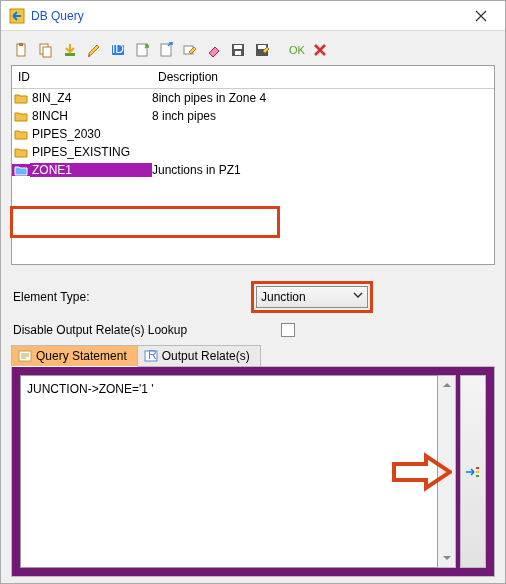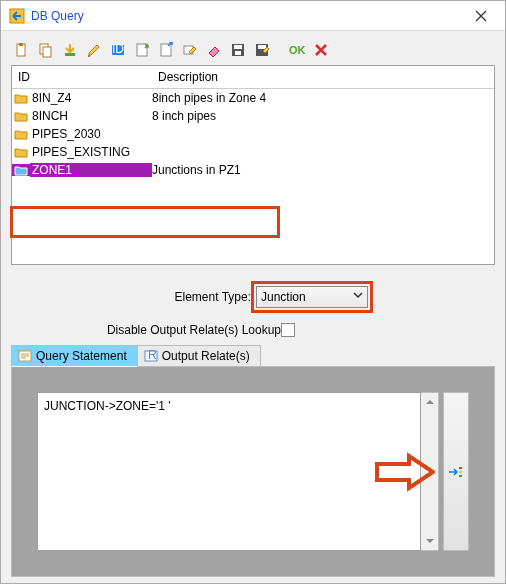--- a/index.html
+++ b/index.html
@@ -18,31 +18,31 @@
   .col-id { width:140px; }
   .col-desc { flex:1; }
   .list-body { flex:1; overflow:auto; }
   .row { display:flex; align-items:center; height:18px; }
   .row .folder { width:18px; display:flex; justify-content:center; }
   .row .rid { width:122px; padding-left:2px; }
   .row .rdesc { flex:1; }
   .row.selected { }
   .row.selected .folder, .row.selected .rid { background:#a21caf; color:#fff; }
   .row-highlight { position:absolute; border:3px solid #d84315; pointer-events:none; }
-  .form-row { display:flex; align-items:center; margin-top:16px;text-align:right; }
+  .form-row { display:flex; align-items:center; margin-top:16px; }
   .form-row label { width:240px; padding-left:2px; }
   .combo { width:112px; height:22px; border:1px solid #888; background:linear-gradient(#f8f8f8,#e8e8e8); display:flex; align-items:center; padding:0 4px; position:relative; }
   .combo .chev { position:absolute; right:4px; top:3px; }
   .combo-wrap { border:3px solid #d84315; padding:2px; }
   .checkbox { width:14px; height:14px; border:1px solid #888; background:#fff; }
   .tabs { display:flex; align-items:flex-end; margin-top:8px; gap:0; }
   .tab { border:1px solid #bbb; padding:4px 10px 4px 6px; background:#f6f6f6; display:flex; align-items:center; gap:4px; height:22px; position:relative; }
-  .tab.active { background:#7dd3fc; border-bottom:1px solid #fff; z-index:2; }
+  .tab.active { background:#fdba74; border-bottom:1px solid #fff; z-index:2; }
   .tab.inactive { background:#eaeaea; margin-left:-1px; }
-  .tabpage { border:1px solid #bbb; background:#a3a3a3; margin-top:-1px; padding:25px; flex:1; display:flex; flex-direction:column; }
+  .tabpage { border:1px solid #bbb; background:#701a75; margin-top:-1px; padding:8px; flex:1; display:flex; flex-direction:column; }
   .querywrap { display:flex; flex:1; }
   .queryarea { flex:1; border:1px solid #9e9e9e; background:#fff; padding:6px; position:relative; resize:none; outline:none; font-family:inherit; display:block; }
   .vscroll { width:18px; border:1px solid #bbb; border-left:none; background:#f0f0f0; display:flex; flex-direction:column; justify-content:space-between; }
   .vscroll .arr { height:18px; display:flex; align-items:center; justify-content:center; }
   .sidebtn { width:26px; border:1px solid #bbb; background:linear-gradient(#f4f4f4,#e2e2e2); margin-left:4px; display:flex; align-items:center; justify-content:center; }
   .bigarrow { position:absolute; pointer-events:none; }
   svg { display:block; }
 </style>
 </head>
 <body>
@@ -129,21 +129,21 @@
           </svg>
         </span>
       <span class="tbtn">
           <svg width="16" height="16">
             <rect x="2" y="2" width="12" height="12" fill="#555"></rect>
             <rect x="4" y="3" width="8" height="4" fill="#fff"></rect>
             <path d="M11 11 L15 7 L13 5 L9 9 Z" fill="#ffcc33" stroke="#b07b2e"></path>
           </svg>
         </span>
       <span style="width:6px"></span>
-      <span class="tbtn" style="width:auto;font-weight:bold;color:#5aa02c;font-size:11px">OK</span>
+      <span class="tbtn" style="width:auto;font-weight:normal;color:#5aa02c;font-size:11px">OK</span>
       <span class="tbtn">
           <svg width="14" height="14">
             <path d="M2 2 L12 12 M12 2 L2 12" stroke="#d32f2f" stroke-width="2.5"></path>
           </svg>
         </span>
     </div>
 
     <div class="listpanel" style="position:relative;">
       <div class="list-header">
         <div class="col-id">ID</div>

